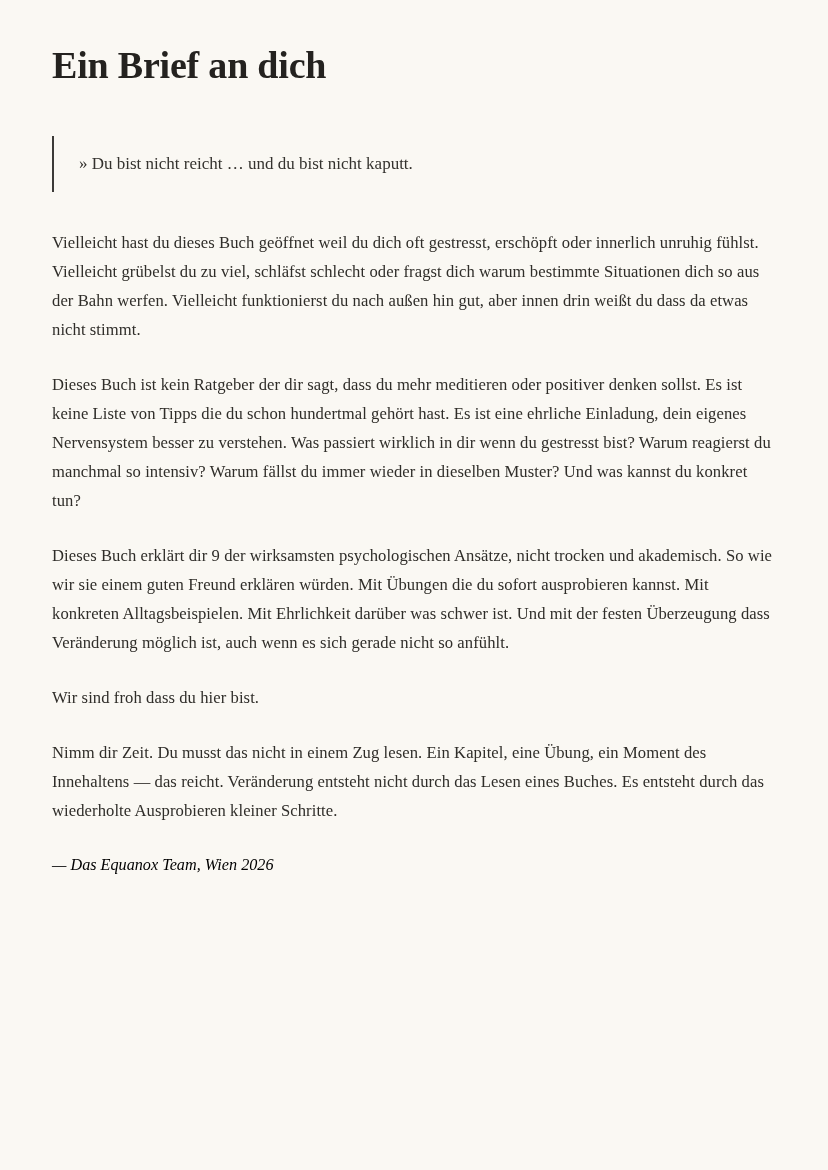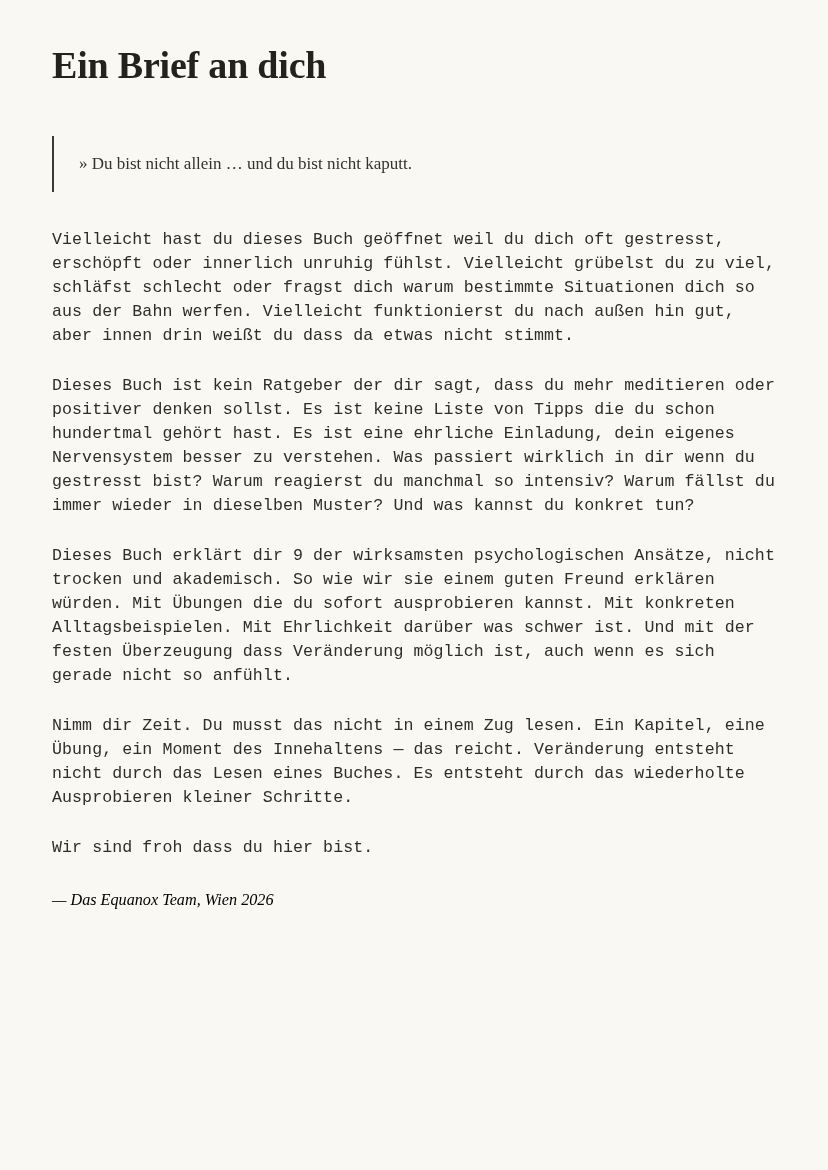--- a/index.html
+++ b/index.html
@@ -58,23 +58,23 @@
     line-height: 26px;
     color: #34322e;
     display: block;
   }
 
   
   .body-copy {
     margin: 36px 0 0 0;
   }
   .body-paragraph {
-    font-family: Liberation Mono, monospace;
+    font-family: Liberation Serif, serif;
     font-size: 16.6px;
-    line-height: 24px;
+    line-height: 29px;
     color: #2f2d29;
     margin: 0 0 26px 0;
     text-align: left;
     letter-spacing: 0.005em;
   }
   .body-paragraph:last-child {
     margin-bottom: 0;
   }
 
   .closing-line {
@@ -92,28 +92,28 @@
 </style>
 </head>
 <body>
 
 <div class="page">
   <article class="letter">
 
     <h1 class="page-title">Ein Brief an dich</h1>
 
     <blockquote class="pull-quote">
-      <span class="pull-quote-text">» Du bist nicht allein … und du bist nicht kaputt.</span>
+      <span class="pull-quote-text">» Du bist nicht reicht … und du bist nicht kaputt.</span>
     </blockquote>
 
     <div class="body-copy">
       <p class="body-paragraph">Vielleicht hast du dieses Buch geöffnet weil du dich oft gestresst, erschöpft oder innerlich unruhig fühlst. Vielleicht grübelst du zu viel, schläfst schlecht oder fragst dich warum bestimmte Situationen dich so aus der Bahn werfen. Vielleicht funktionierst du nach außen hin gut, aber innen drin weißt du dass da etwas nicht stimmt.</p>
       <p class="body-paragraph">Dieses Buch ist kein Ratgeber der dir sagt, dass du mehr meditieren oder positiver denken sollst. Es ist keine Liste von Tipps die du schon hundertmal gehört hast. Es ist eine ehrliche Einladung, dein eigenes Nervensystem besser zu verstehen. Was passiert wirklich in dir wenn du gestresst bist? Warum reagierst du manchmal so intensiv? Warum fällst du immer wieder in dieselben Muster? Und was kannst du konkret tun?</p>
       <p class="body-paragraph">Dieses Buch erklärt dir 9 der wirksamsten psychologischen Ansätze, nicht trocken und akademisch. So wie wir sie einem guten Freund erklären würden. Mit Übungen die du sofort ausprobieren kannst. Mit konkreten Alltagsbeispielen. Mit Ehrlichkeit darüber was schwer ist. Und mit der festen Überzeugung dass Veränderung möglich ist, auch wenn es sich gerade nicht so anfühlt.</p>
+      <p class="body-paragraph closing-line">Wir sind froh dass du hier bist.</p>
+
       <p class="body-paragraph">Nimm dir Zeit. Du musst das nicht in einem Zug lesen. Ein Kapitel, eine Übung, ein Moment des Innehaltens — das reicht. Veränderung entsteht nicht durch das Lesen eines Buches. Es entsteht durch das wiederholte Ausprobieren kleiner Schritte.</p>
-
-      <p class="body-paragraph closing-line">Wir sind froh dass du hier bist.</p>
 
       <p class="signature">— Das Equanox Team, Wien 2026</p>
     </div>
 
   </article>
 </div>
 
 </body></html>

